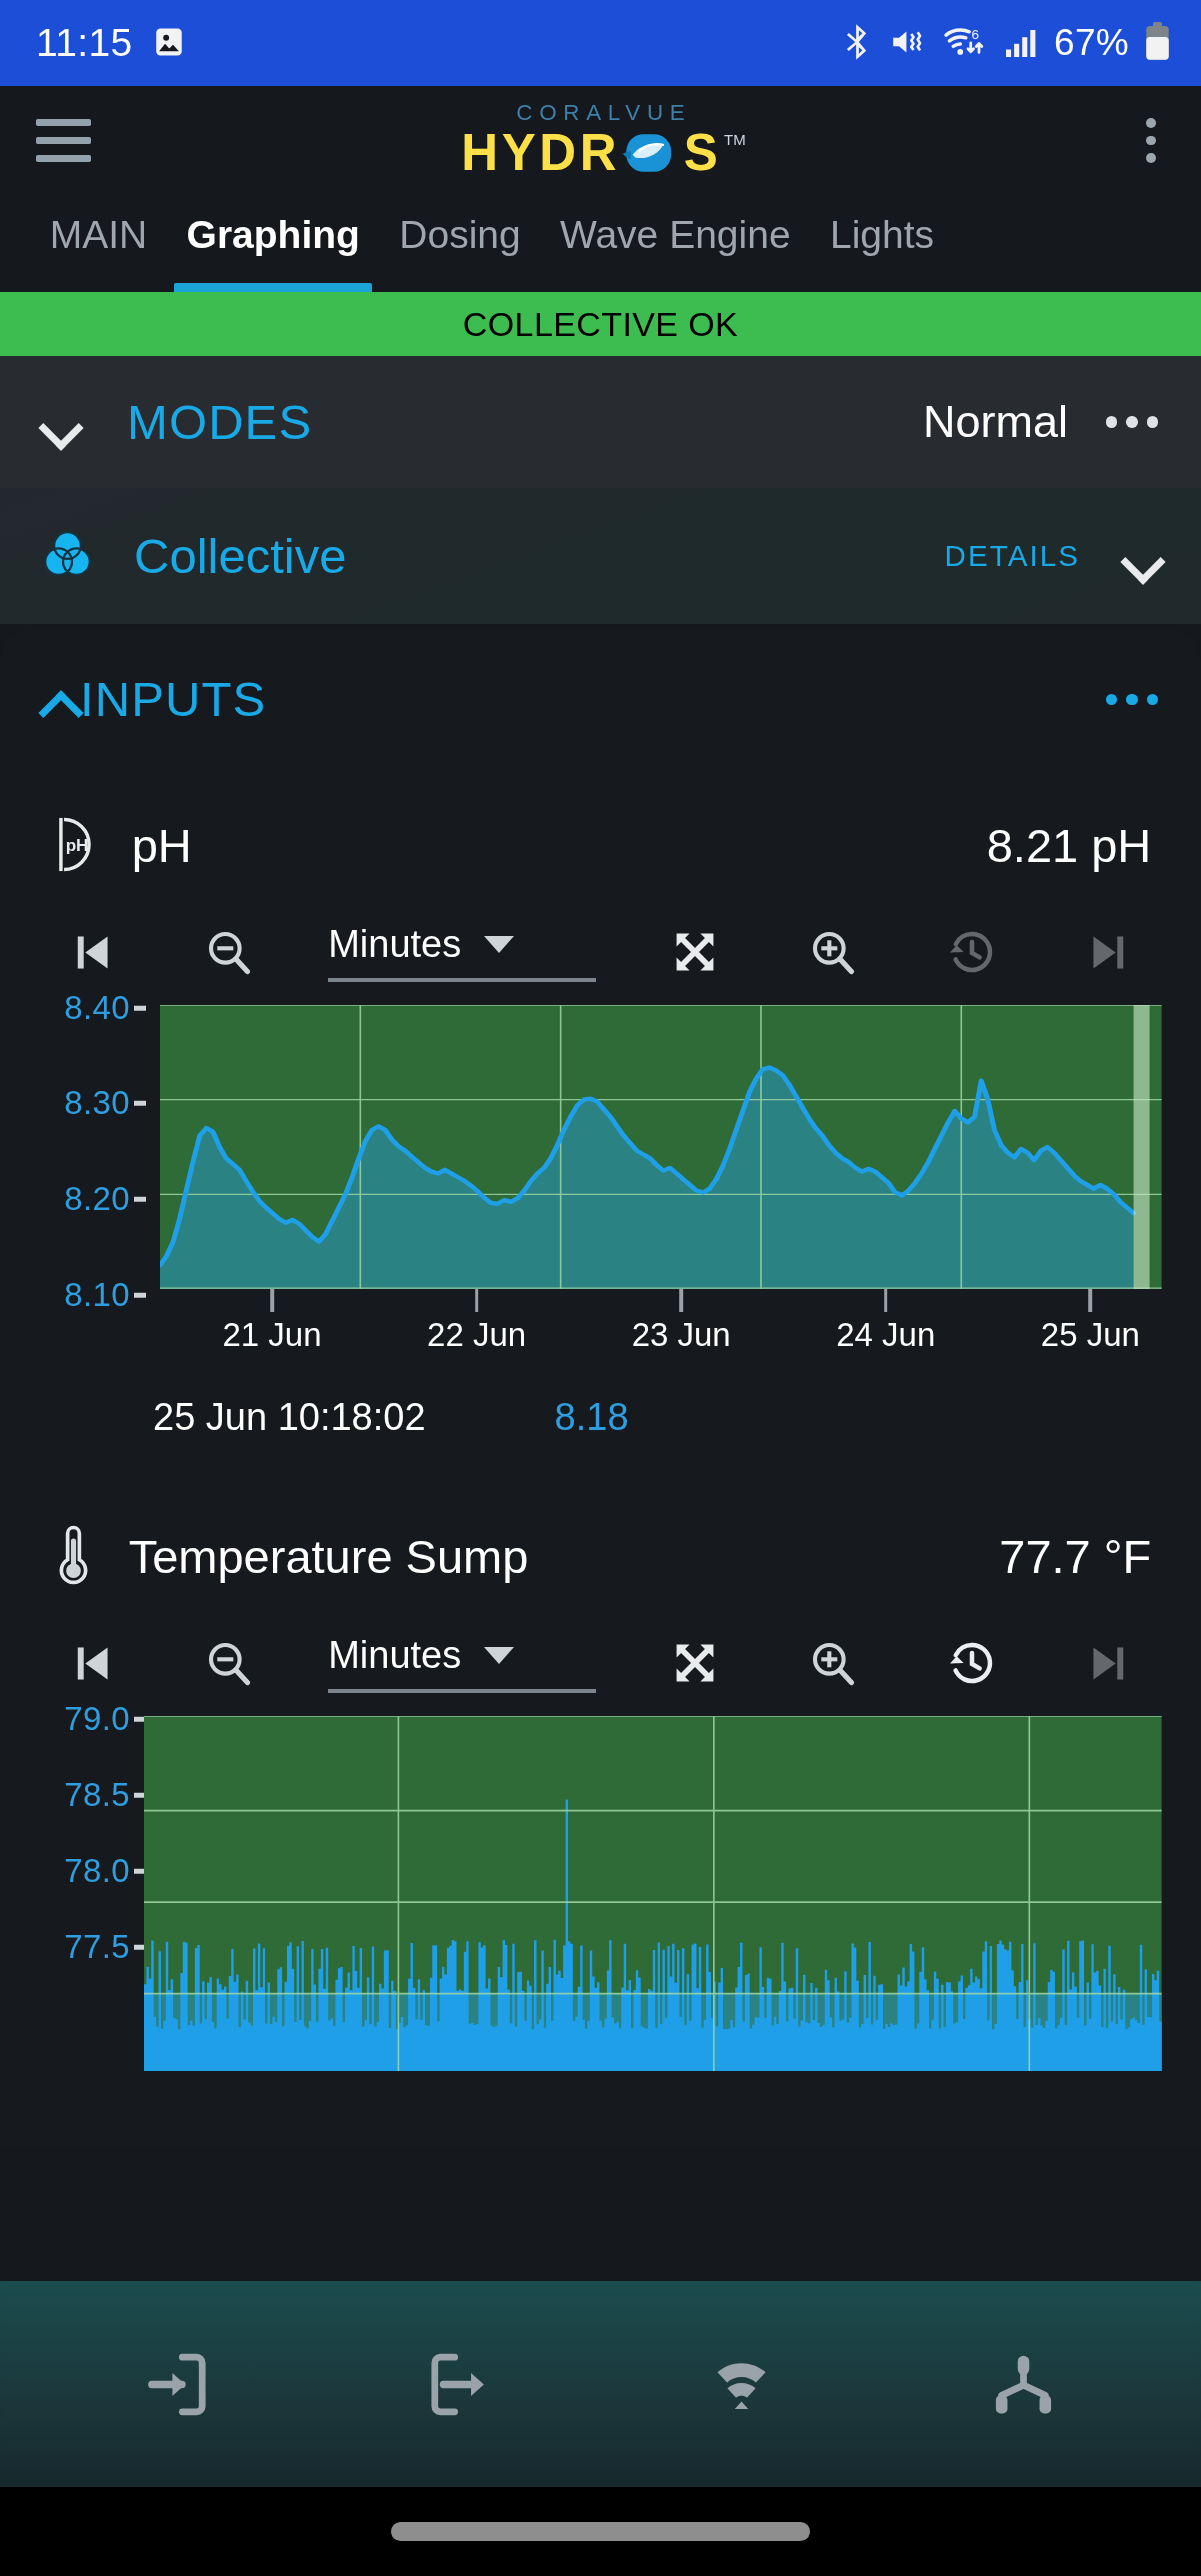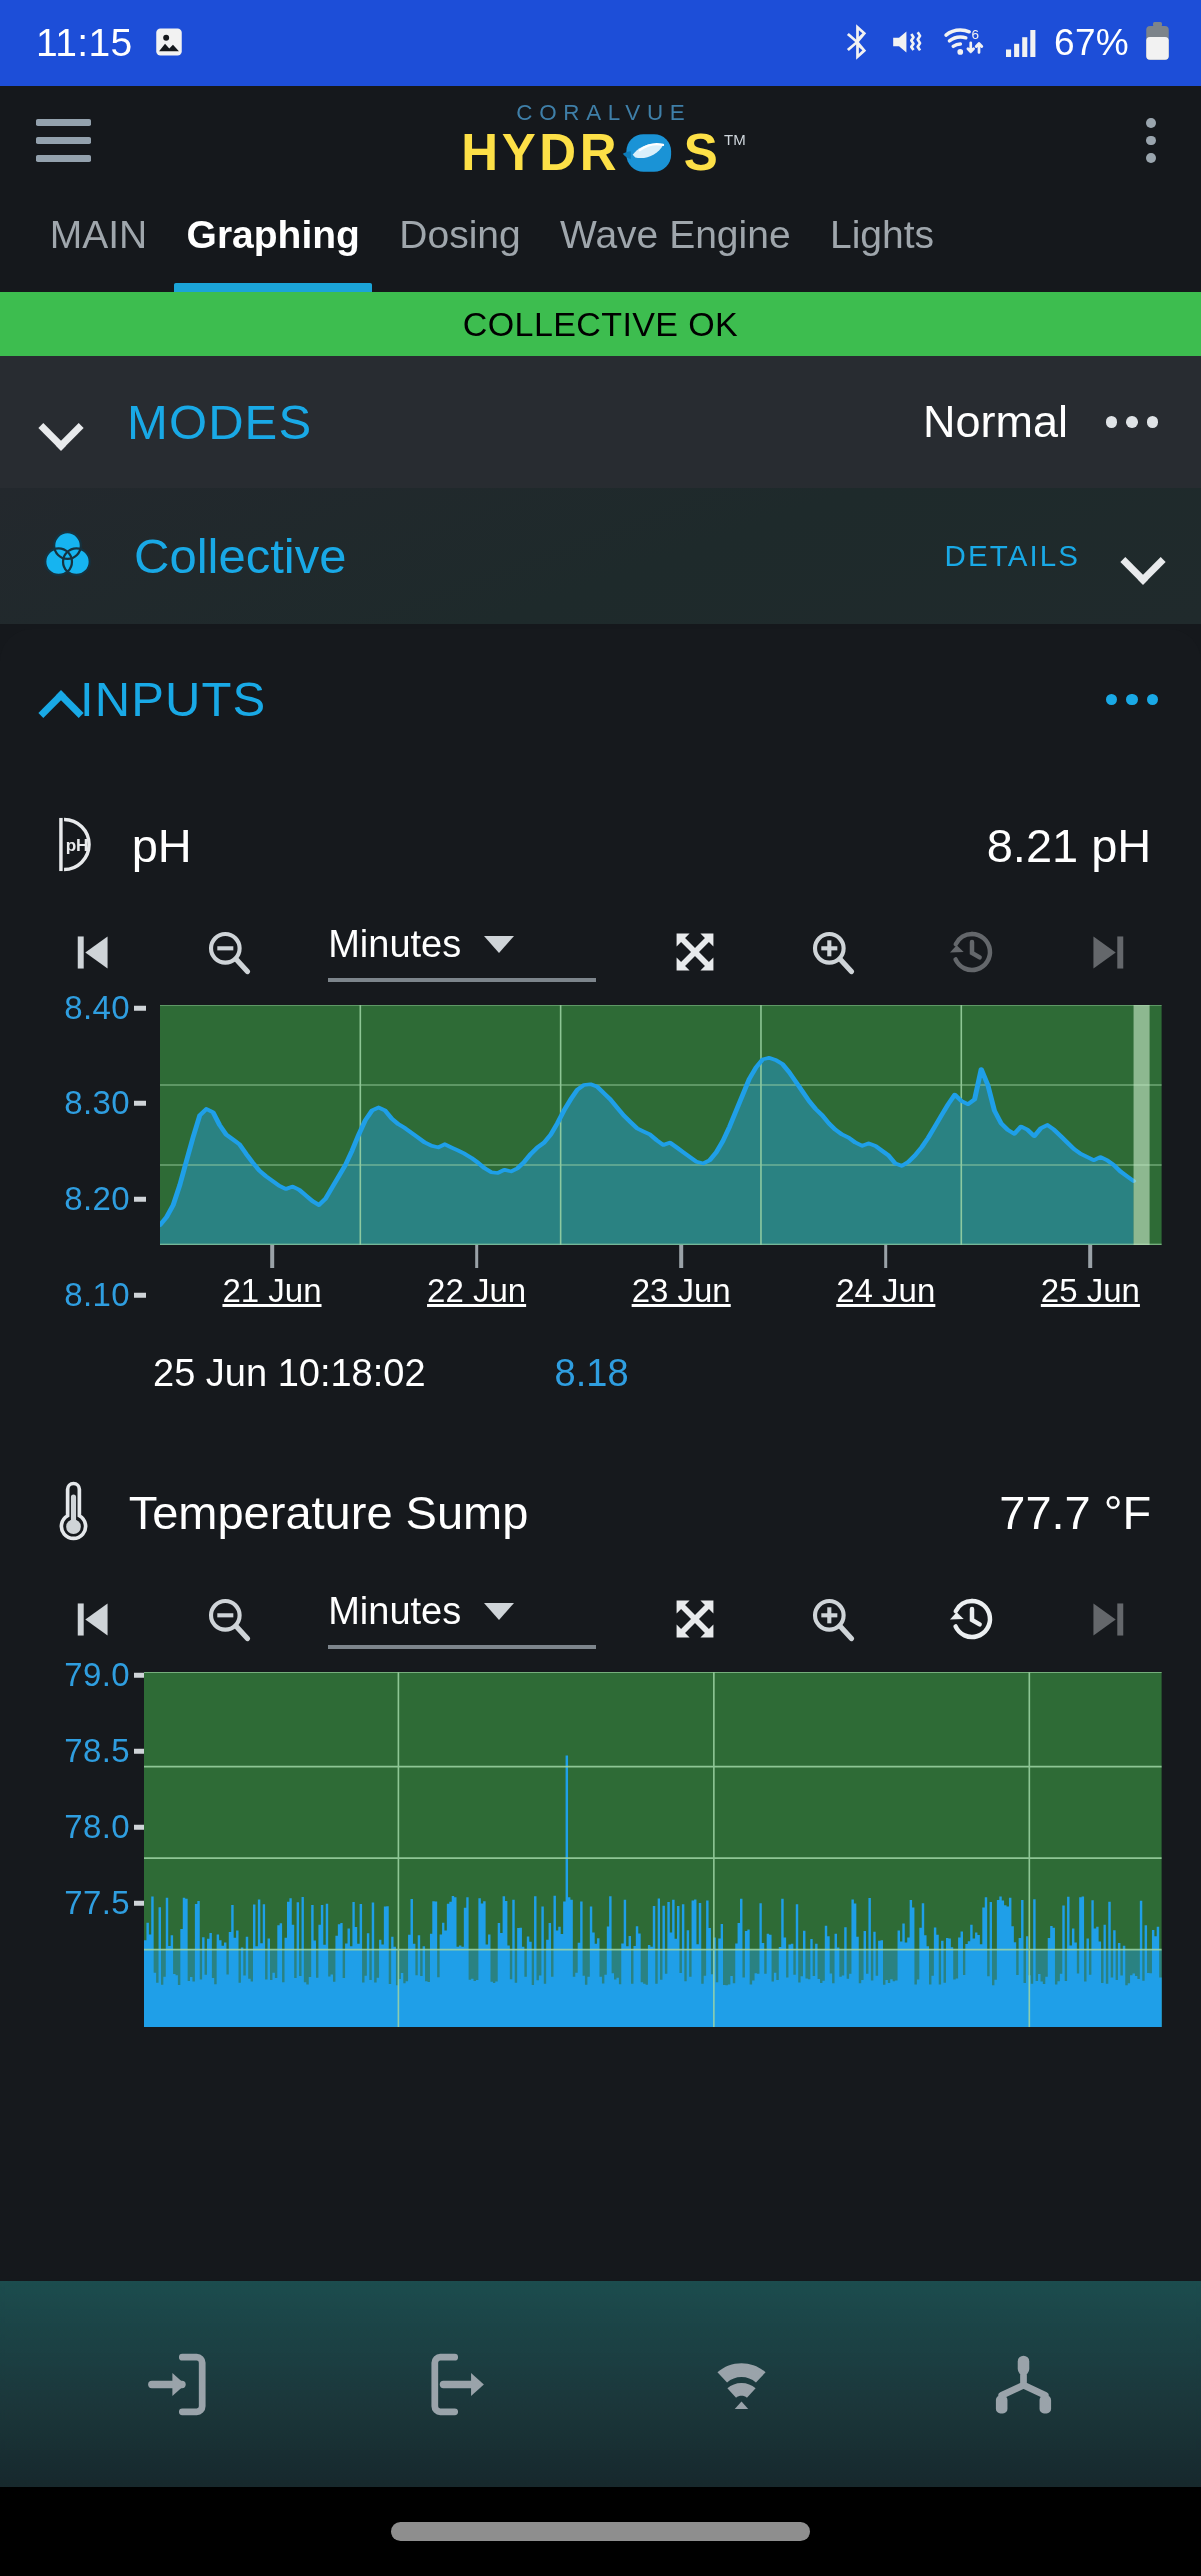--- a/index.html
+++ b/index.html
@@ -100,21 +100,21 @@
   
   .chart-box { display:flex; padding-left:5.4px; }
   .yaxis { width:100px; position:relative; }
   .ytick { position:absolute; right:14.3px; transform:translateY(-50%);
     font-size:33px; color:#2f9ee0; white-space:nowrap; letter-spacing:0.4px; }
   .ytick::after { content:""; position:absolute; right:-16px; top:50%; transform:translateY(-50%);
     width:12.5px; height:4.5px; background:#cfd4d8; }
   .plot { position:relative; flex:1; }
   .plot svg { display:block; width:100%; height:100%; }
   .xaxis { position:relative; height:82px; margin-left:100px; }
-  .xtick { position:absolute; top:27px; transform:translateX(-50%); font-size:33px; color:#fff; white-space:nowrap;text-decoration:underline; }
+  .xtick { position:absolute; top:27px; transform:translateX(-50%); font-size:33px; color:#fff; white-space:nowrap; }
   .xtickmark { position:absolute; top:0; width:3.6px; height:23px; background:#9aa2a8; transform:translateX(-50%); }
   .readout { display:flex; align-items:center; height:93px; padding-left:114px; }
   .readout-time { font-size:38px; color:#fff; }
   .readout-val { font-size:38px; color:#2f9ee0; margin-left:129px; }
 
   
   .bottom-overlay { position:absolute; left:0; right:0; bottom:0; height:295px;
     background:linear-gradient(180deg, rgba(34,120,120,.55) 0%, rgba(28,58,62,.9) 42%, rgba(18,26,30,.97) 100%);
     backdrop-filter:blur(2.7px); }
   .bottom-nav { display:flex; align-items:center; justify-content:space-around;
@@ -344,21 +344,21 @@
           </svg>
       </span>
       <span class="tb-btn dim">
         <svg width="55" height="55" viewBox="0 0 24 24">
             <path d="M5 5l9.7 7L5 19z" fill="#cfd4d8"></path>
             <path d="M15.4 5H18v14h-2.6z" fill="#cfd4d8"></path>
           </svg>
       </span>
     </div>
 
-    <div class="chart-box" style="height:240px;gap:16px;">
+    <div class="chart-box" style="height:284px;gap:16px;">
       <div class="yaxis">
         <span class="ytick" style="top:2.7px;">8.40</span>
         <span class="ytick" style="top:98px;">8.30</span>
         <span class="ytick" style="top:194px;">8.20</span>
         <span class="ytick" style="top:290px;">8.10</span>
       </div>
       <div class="plot">
         <svg viewBox="0 0 1000 330" preserveAspectRatio="none">
           <rect x="0" y="0" width="1000" height="330" fill="#2e6b36"></rect>
           <path id="phArea" fill="#2a8282" d="M0.0 302.5 L6.6 291.5 L13.2 275.0 L19.8 247.5 L26.4 214.5 L33.1 181.5 L39.7 151.8 L46.3 143.0 L52.9 147.4 L59.5 165.0 L66.1 178.2 L72.7 184.8 L79.3 191.4 L86.0 204.6 L92.6 216.7 L99.2 227.7 L105.8 235.4 L112.4 242.0 L119.0 248.6 L125.6 253.0 L132.2 249.7 L138.9 254.1 L145.5 261.8 L152.1 269.5 L158.7 275.0 L165.3 266.2 L171.9 250.8 L178.5 235.4 L185.1 220.0 L191.8 200.2 L198.4 178.2 L205.0 158.4 L211.6 145.2 L218.2 140.8 L224.8 145.2 L231.4 156.2 L238.0 163.9 L244.7 169.4 L251.3 176.0 L257.9 182.6 L264.5 189.2 L271.1 193.6 L277.7 195.8 L284.3 191.4 L290.9 195.8 L297.6 200.2 L304.2 204.6 L310.8 210.1 L317.4 216.7 L324.0 224.4 L330.6 229.9 L337.2 231.0 L343.8 226.6 L350.4 228.8 L357.1 224.4 L363.7 215.6 L370.3 204.6 L376.9 195.8 L383.5 189.2 L390.1 178.2 L396.7 162.8 L403.3 145.2 L410.0 129.8 L416.6 116.6 L423.2 110.0 L429.8 108.9 L436.4 112.2 L443.0 121.0 L449.6 129.8 L456.2 140.8 L462.9 151.8 L469.5 160.6 L476.1 169.4 L482.7 173.8 L489.3 178.2 L495.9 185.9 L502.5 192.5 L509.1 189.2 L515.8 195.8 L522.4 202.4 L529.0 209.0 L535.6 215.6 L542.2 217.8 L548.8 213.4 L555.4 202.4 L562.0 187.0 L568.7 167.2 L575.3 145.2 L581.9 123.2 L588.5 101.2 L595.1 85.8 L601.7 74.8 L608.3 72.6 L614.9 75.9 L621.6 81.4 L628.2 92.4 L634.8 105.6 L641.4 118.8 L648.0 132.0 L654.6 143.0 L661.2 151.8 L667.8 162.8 L674.4 171.6 L681.1 178.2 L687.7 182.6 L694.3 189.2 L700.9 193.6 L707.5 190.3 L714.1 193.6 L720.7 200.2 L727.3 206.8 L734.0 217.8 L740.6 221.1 L747.2 215.6 L753.8 206.8 L760.4 195.8 L767.0 182.6 L773.6 167.2 L780.2 151.8 L786.9 136.4 L793.5 123.2 L800.1 132.0 L806.7 136.4 L813.3 129.8 L819.9 88.0 L826.5 110.0 L833.1 145.2 L839.8 162.8 L846.4 171.6 L853.0 177.1 L859.6 167.2 L866.2 171.6 L872.8 180.4 L879.4 169.4 L886.0 165.0 L892.7 171.6 L899.3 180.4 L905.9 189.2 L912.5 198.0 L919.1 204.6 L925.7 209.0 L932.3 213.4 L938.9 209.0 L945.6 213.4 L952.2 220.0 L958.8 228.8 L965.4 235.4 L972.0 242.0 L972 330 L0 330 Z"></path>

